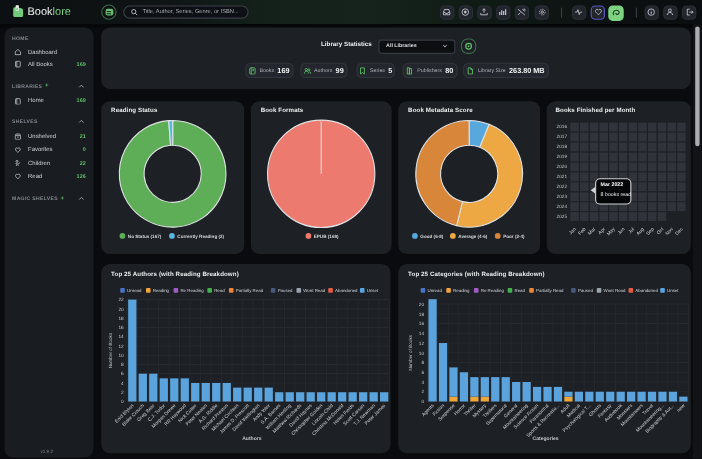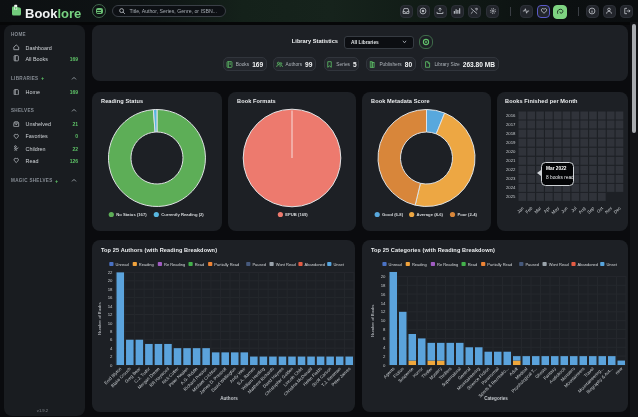--- a/index.html
+++ b/index.html
@@ -21,21 +21,21 @@
 <body>
 
 <div class="abs" style="left:0;top:0;width:638px;height:22px;background:linear-gradient(90deg,#0d1012 0%,#0e1314 22%,#14211a 38%,#16231c 52%,#101a15 70%,#0c1011 88%,#0b0e10 100%)"></div>
 <div class="abs" style="left:0;top:22px;width:638px;height:3px;background:#060708"></div>
 
 <svg class="abs" style="left:10px;top:4px" width="13" height="13" viewBox="0 0 13 13">
  <path d="M2 4 Q2 2.4 3.6 2.6 L9.5 3.6 Q11 3.9 11 5.4 L11 10 Q11 11.5 9.5 11.5 L3.5 11.5 Q2 11.5 2 10 Z" fill="#72cc7c"></path>
  <rect x="4.2" y="0.8" width="3" height="5" rx="0.6" fill="#f2f4f2"></rect>
  <rect x="4.9" y="2.8" width="1.6" height="2.6" rx="0.4" fill="#72cc7c"></rect>
 </svg>
-<div class="abs" style="left:25px;top:6px;font-size:13px;font-weight:bold;color:#f0f2f3">Book<span style="color:#77d381">lore</span></div>
+<div class="abs" style="left:25px;top:6px;font-size:10px;font-weight:normal;color:#f0f2f3">Book<span style="color:#77d381">lore</span></div>
 
 <div class="abs" style="left:92px;top:4px;width:14px;height:14px;border:1px solid #41684c;border-radius:50%;display:flex;align-items:center;justify-content:center">
  <div style="width:7px;height:6px;background:#6abf74;border-radius:2px;display:flex;flex-direction:column;justify-content:center;gap:1px;align-items:center">
   <div style="width:4px;height:1px;background:#17301f"></div>
   <div style="width:4px;height:1px;background:#17301f"></div>
  </div>
 </div>
 
 <div class="abs" style="left:112px;top:4.5px;width:114px;height:12.5px;background:#0d1014;border:1px solid #3a3f46;border-radius:7px;display:flex;align-items:center;padding:0 6px">
  <svg width="6.5" height="6.5" viewBox="0 0 8 8" style="flex:none">

